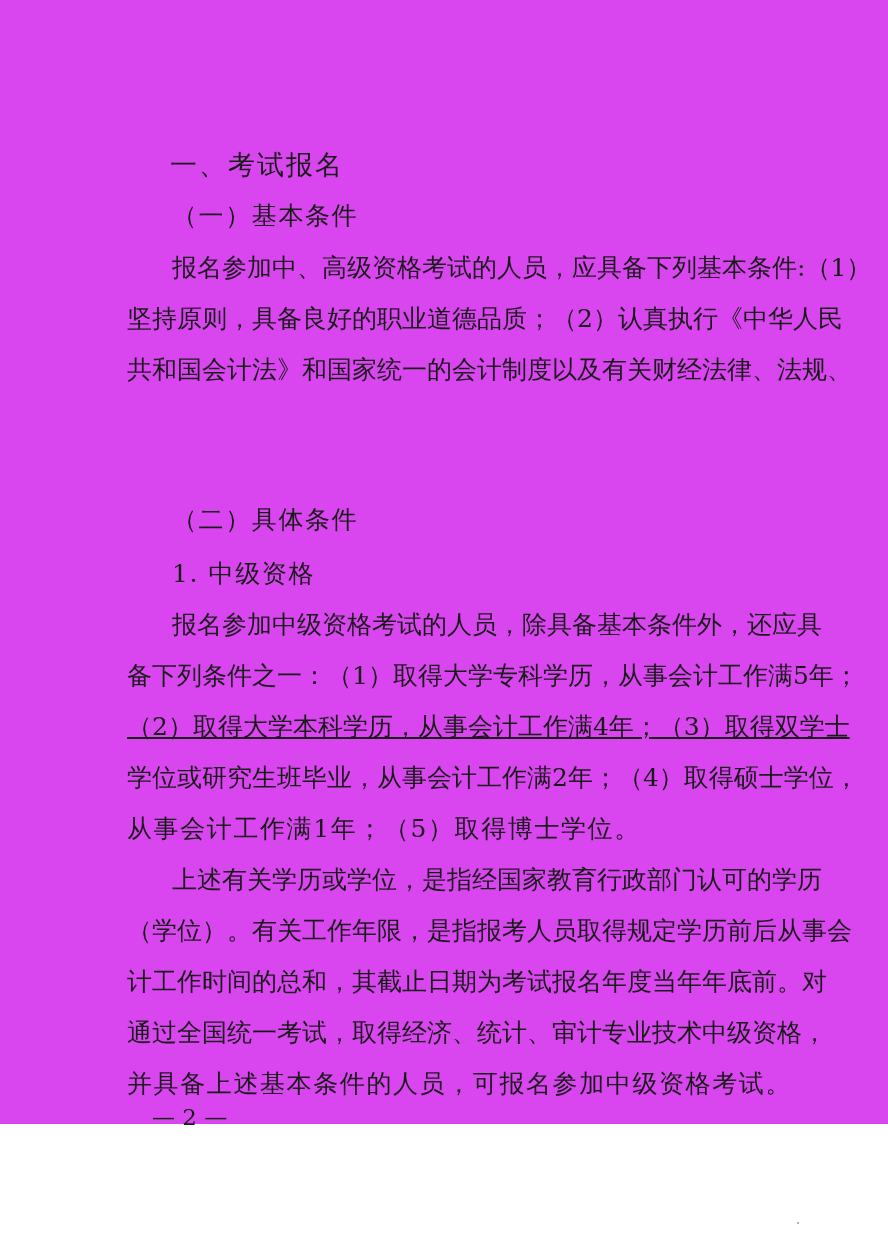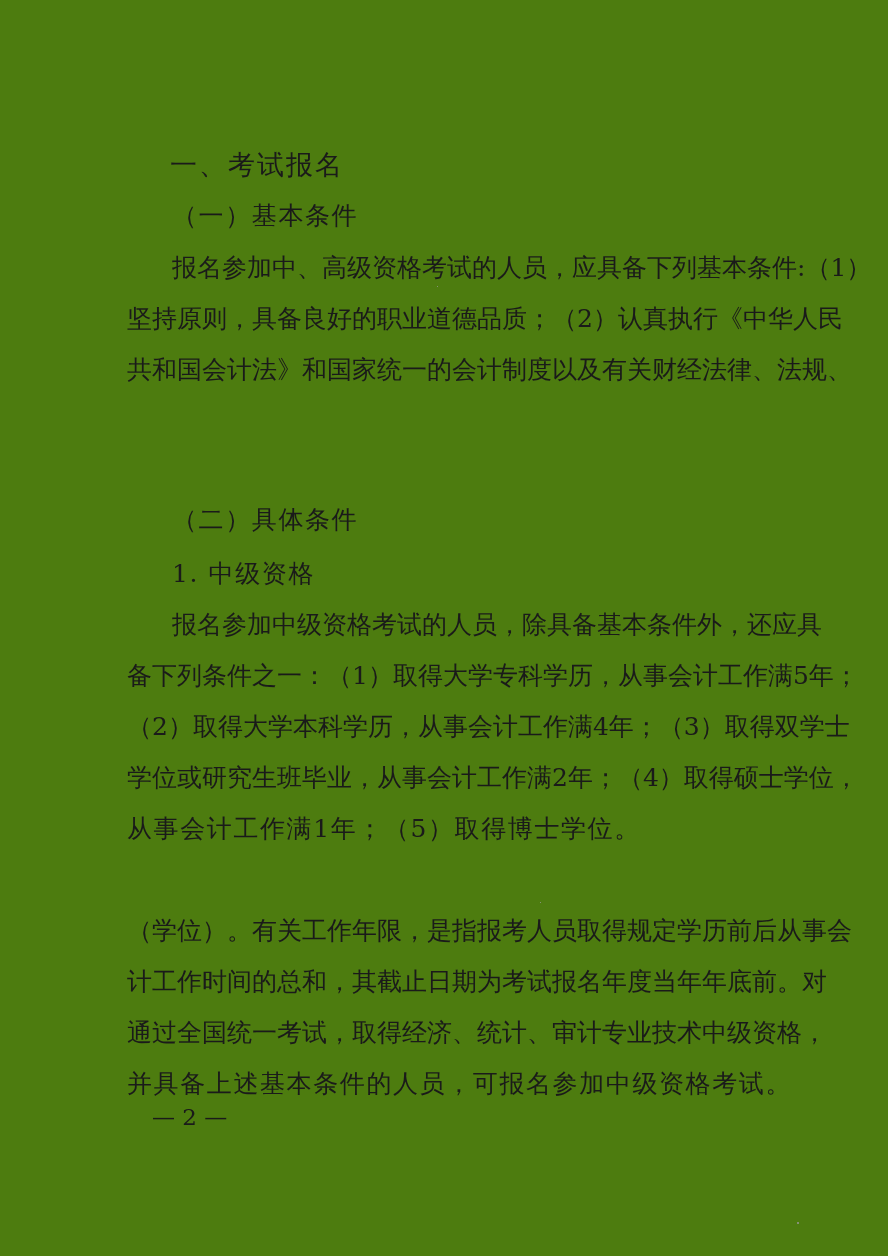--- a/index.html
+++ b/index.html
@@ -12,22 +12,22 @@
       height: 1256px;
       position: relative;
       overflow: hidden;
       font-family: "DejaVu Serif", "Liberation Serif", serif;
       color: #1a1a1a;
     }
     .page {
       position: absolute;
       left: 0; top: 0;
       width: 888px;
-      height: 1256px;
-      background: #4d7c0f;
+      height: 1124px;
+      background: #d946ef;
     }
     .line {
       position: absolute;
       white-space: nowrap;
       font-size: 25px;
       line-height: 30px;
       letter-spacing: 1.6px;
     }
     .heading1 {
       font-family: "DejaVu Sans", "Liberation Sans", sans-serif;
@@ -66,24 +66,25 @@
   <div class="line justify" style="left:172px; top:253px; width:612px;">报名参加中、高级资格考试的人员，应具备下列基本条件:（1）</div>
   <div class="line justify" style="left:127px; top:304px;">坚持原则，具备良好的职业道德品质；（2）认真执行《中华人民</div>
   <div class="line justify" style="left:127px; top:355px;">共和国会计法》和国家统一的会计制度以及有关财经法律、法规、</div>
 
   <div class="line" style="left:172px; top:505px;">（二）具体条件</div>
 
   <div class="line" style="left:172px; top:559px;text-align:center;">1. 中级资格</div>
 
   <div class="line justify" style="left:172px; top:610px; width:612px;">报名参加中级资格考试的人员，除具备基本条件外，还应具</div>
   <div class="line justify" style="left:127px; top:661px;">备下列条件之一：（1）取得大学专科学历，从事会计工作满5年；</div>
-  <div class="line justify" style="left:127px; top:712px;">（2）取得大学本科学历，从事会计工作满4年；（3）取得双学士</div>
+  <div class="line justify" style="left:127px; top:712px;text-decoration:underline;">（2）取得大学本科学历，从事会计工作满4年；（3）取得双学士</div>
   <div class="line justify" style="left:127px; top:763px;">学位或研究生班毕业，从事会计工作满2年；（4）取得硕士学位，</div>
   <div class="line" style="left:127px; top:814px;">从事会计工作满1年；（5）取得博士学位。</div>
 
+  <div class="line justify" style="left:172px; top:865px; width:612px;">上述有关学历或学位，是指经国家教育行政部门认可的学历</div>
   <div class="line justify" style="left:127px; top:916px;">（学位）。有关工作年限，是指报考人员取得规定学历前后从事会</div>
   <div class="line justify" style="left:127px; top:967px;">计工作时间的总和，其截止日期为考试报名年度当年年底前。对</div>
   <div class="line" style="left:127px; top:1069px;">并具备上述基本条件的人员，可报名参加中级资格考试。</div>
   <div class="line justify" style="left:127px; top:1018px;">通过全国统一考试，取得经济、统计、审计专业技术中级资格，</div>
 
   <div class="page-number" style="left:152px; top:1103px;">— 2 —</div>
 
   <span class="speck" style="left:797px; top:1222px;"></span>
   <span class="speck" style="left:437px; top:286px; width:1px; height:1px;"></span>
   <span class="speck" style="left:540px; top:902px; width:1px; height:1px;"></span>

